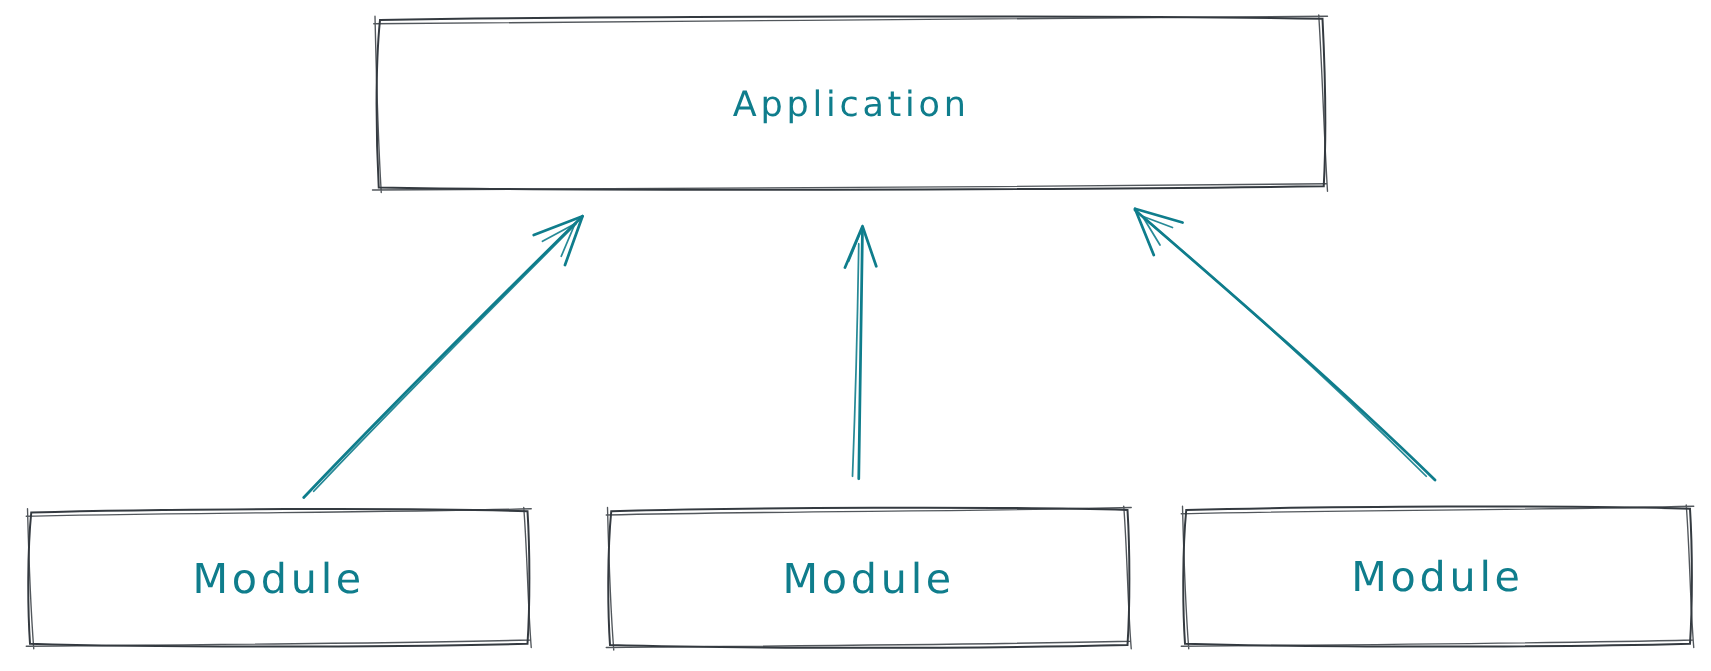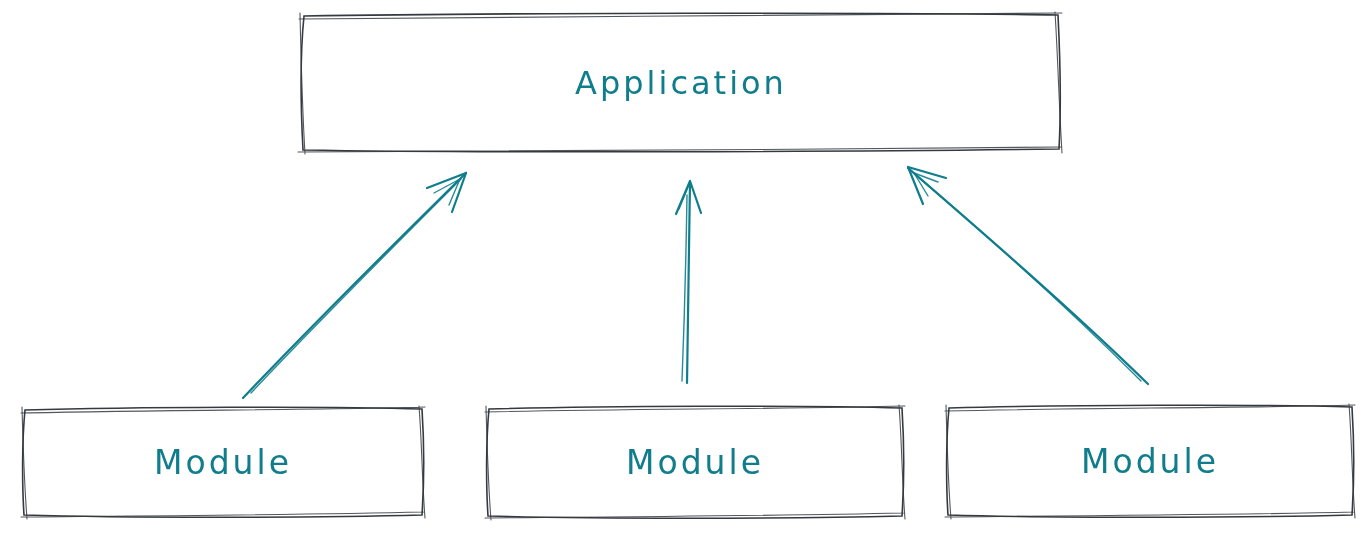--- a/index.html
+++ b/index.html
@@ -51,21 +51,21 @@
   .node-label {
     position: absolute;
     display: flex;
     align-items: center;
     justify-content: center;
     color: var(--accent, #0f7d8c);
     letter-spacing: 3px;
     pointer-events: none;
     user-select: none;
   }
-  .app-label   { left: 301px; top: 14px;  width: 760px; height: 138px; font-size: 32px; }
+  .app-label   { left: 301px; top: 14px;  width: 760px; height: 138px; font-size: 28px; }
   .mod1-label  { left: 22px;  top: 407px; width: 402px; height: 111px; font-size: 33px; }
   .mod2-label  { left: 486px; top: 406px; width: 418px; height: 112px; font-size: 33px; }
   .mod3-label  { left: 946px; top: 405px; width: 408px; height: 112px; font-size: 33px; }
 </style>
 </head>
 <body>
 
 <div class="canvas">
 
   <svg class="sketch-layer" viewBox="0 0 1369 537" xmlns="http://www.w3.org/2000/svg" aria-hidden="true">

